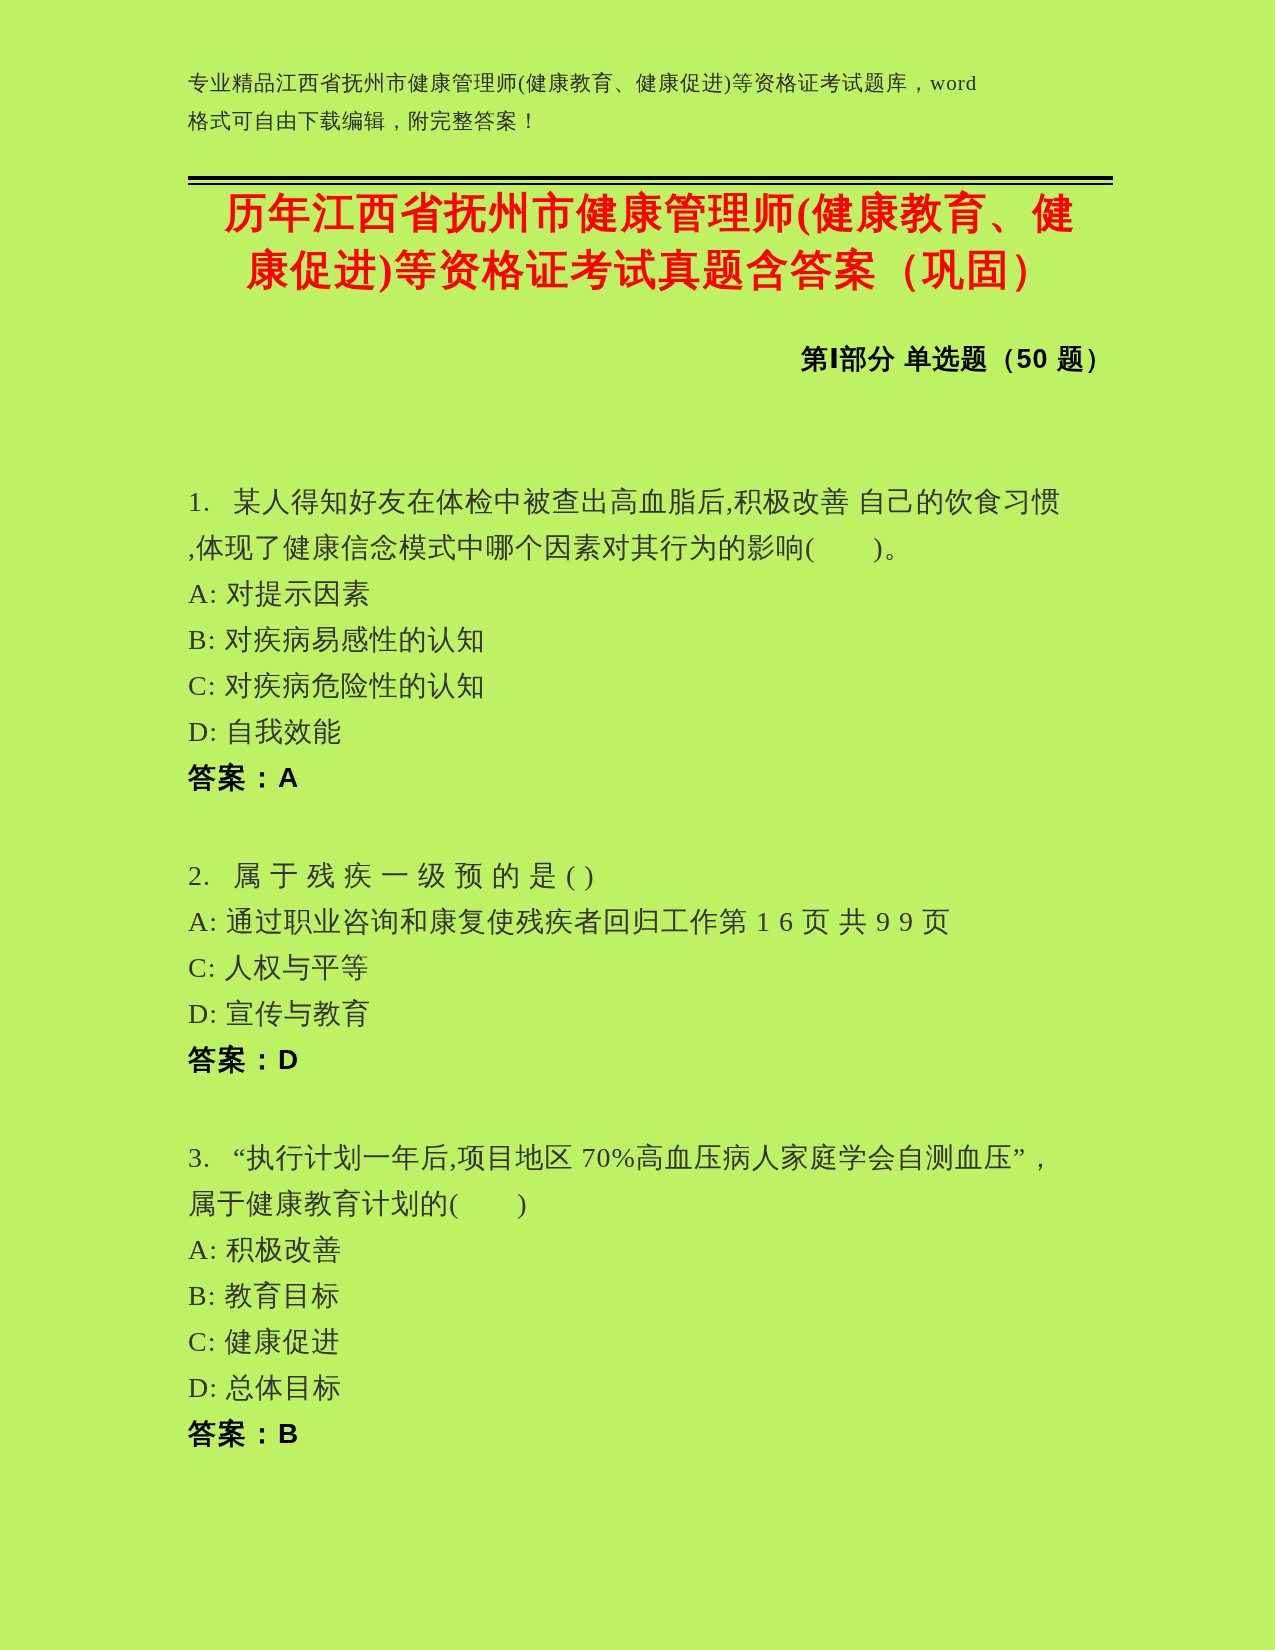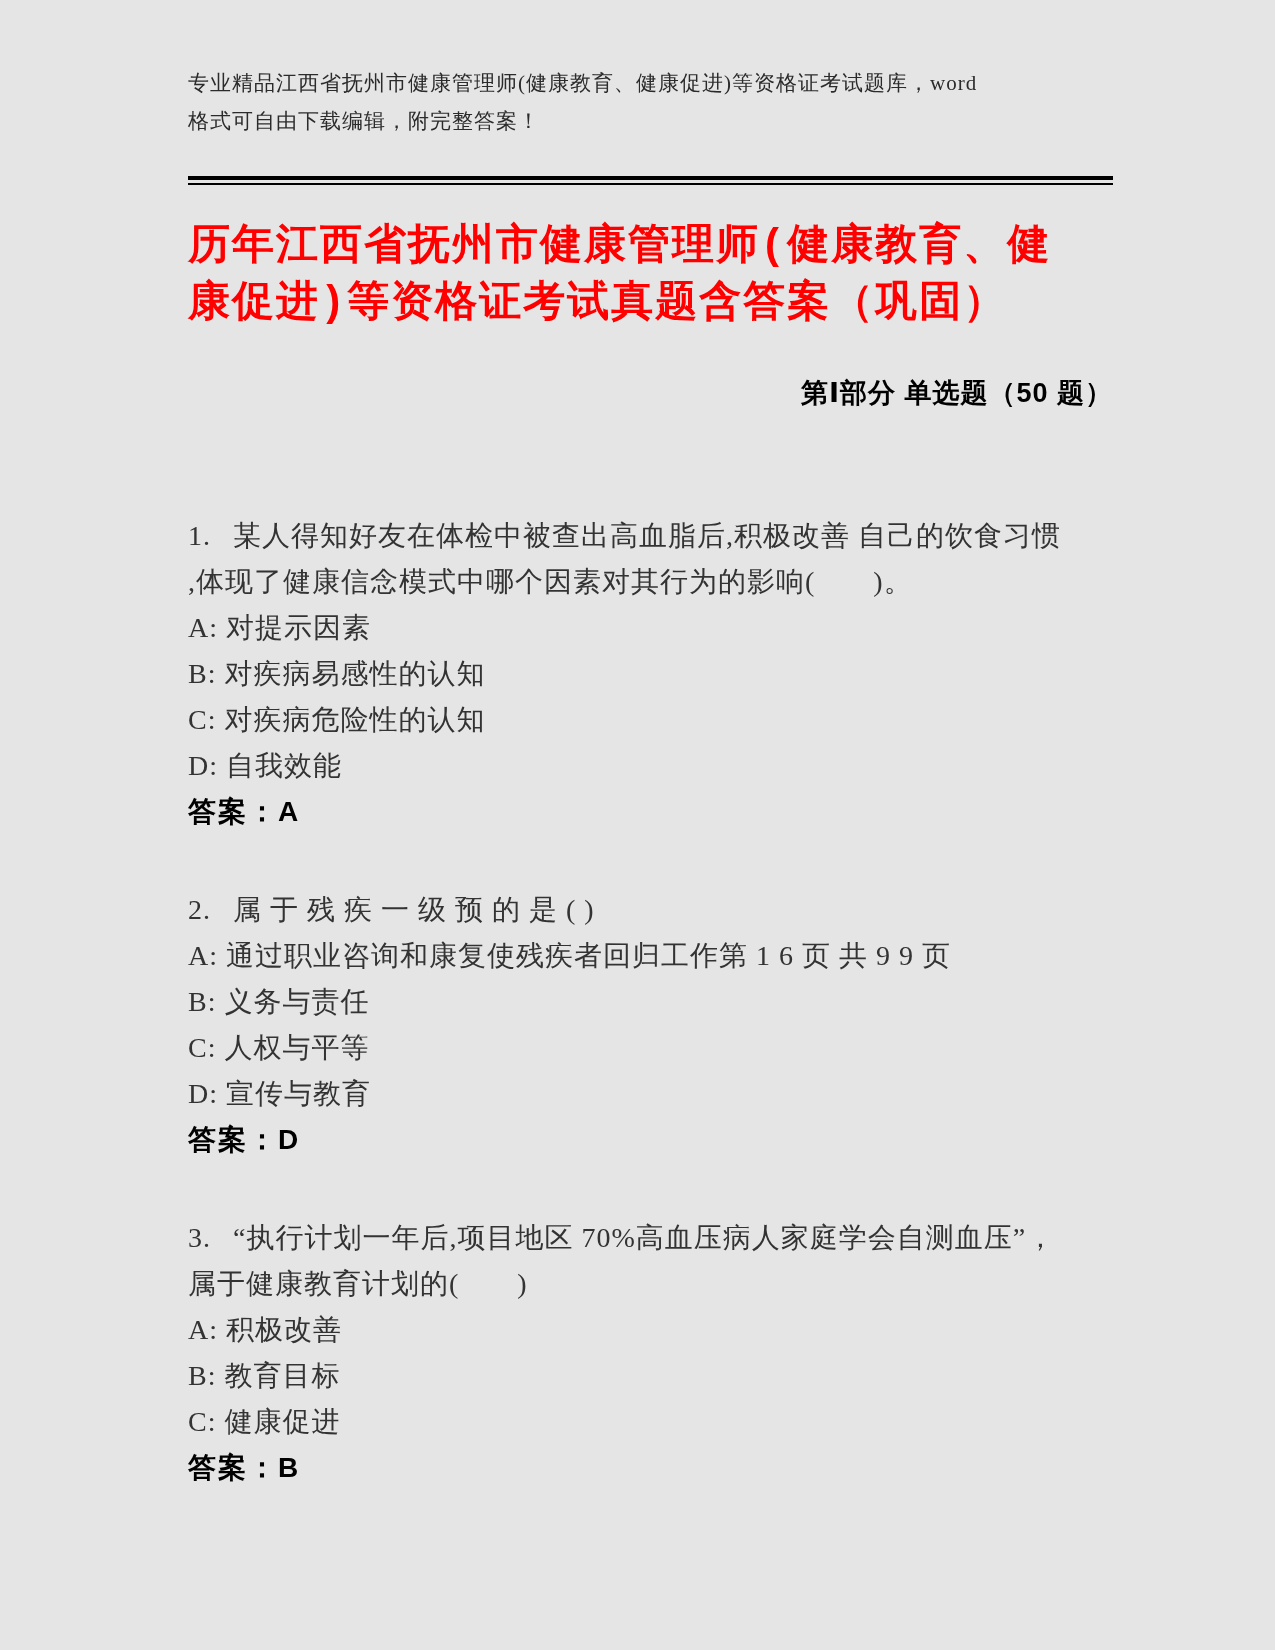--- a/index.html
+++ b/index.html
@@ -5,21 +5,21 @@
   html, body {
     margin: 0;
     padding: 0;
     background: #ffffff;
   }
   .page {
     position: relative;
     width: 1275px;
     height: 1650px;
     margin: 0 auto;
-    background: #e5e5e5;
+    background: #bef264;
     overflow: hidden;
     font-family: "Liberation Serif", "DejaVu Serif", serif;
     color: #2f2f2f;
   }
   .content {
     padding: 64px 162px 0 188px;
   }
   
   .header-note {
     font-size: 21px;
@@ -31,23 +31,22 @@
   .header-note p { margin: 0; }
   
   .divider {
     margin-top: 36px;
     height: 3px;
     border-top: 4px solid #000000;
     border-bottom: 2px solid #000000;
   }
   
   .doc-title {
-    margin-top: 34px;
-    text-align: left;
-    font-family: Liberation Mono, monospace;
+    text-align: center;
+    font-family: Liberation Serif, serif;
     font-weight: 700;
     font-size: 42px;
     line-height: 57px;
     letter-spacing: 2px;
   }
   .doc-title p { margin: 0; }
   
   .section-heading {
     margin-top: 42px;
     text-align: right;
@@ -112,30 +111,30 @@
         <p class="q-line">A: 对提示因素</p>
         <p class="q-line">B: 对疾病易感性的认知</p>
         <p class="q-line">C: 对疾病危险性的认知</p>
         <p class="q-line">D: 自我效能</p>
         <p class="q-line answer">答案：A</p>
       </section>
 
       <section class="question">
         <p class="q-line"><span class="q-num">2.</span><span>属 于 残 疾 一 级 预 的 是 ( )</span></p>
         <p class="q-line">A: 通过职业咨询和康复使残疾者回归工作第 1 6 页 共 9 9 页</p>
-        <p class="q-line">B: 义务与责任</p>
         <p class="q-line">C: 人权与平等</p>
         <p class="q-line">D: 宣传与教育</p>
         <p class="q-line answer">答案：D</p>
       </section>
 
       <section class="question">
         <p class="q-line"><span class="q-num">3.</span><span>“执行计划一年后,项目地区 70%高血压病人家庭学会自测血压”，</span></p>
         <p class="q-line">属于健康教育计划的(　　)</p>
         <p class="q-line">A: 积极改善</p>
         <p class="q-line">B:  教育目标</p>
         <p class="q-line">C: 健康促进</p>
+        <p class="q-line">D: 总体目标</p>
         <p class="q-line answer">答案：B</p>
       </section>
 
     </div>
   </div>
 </div>
 
 </body></html>

